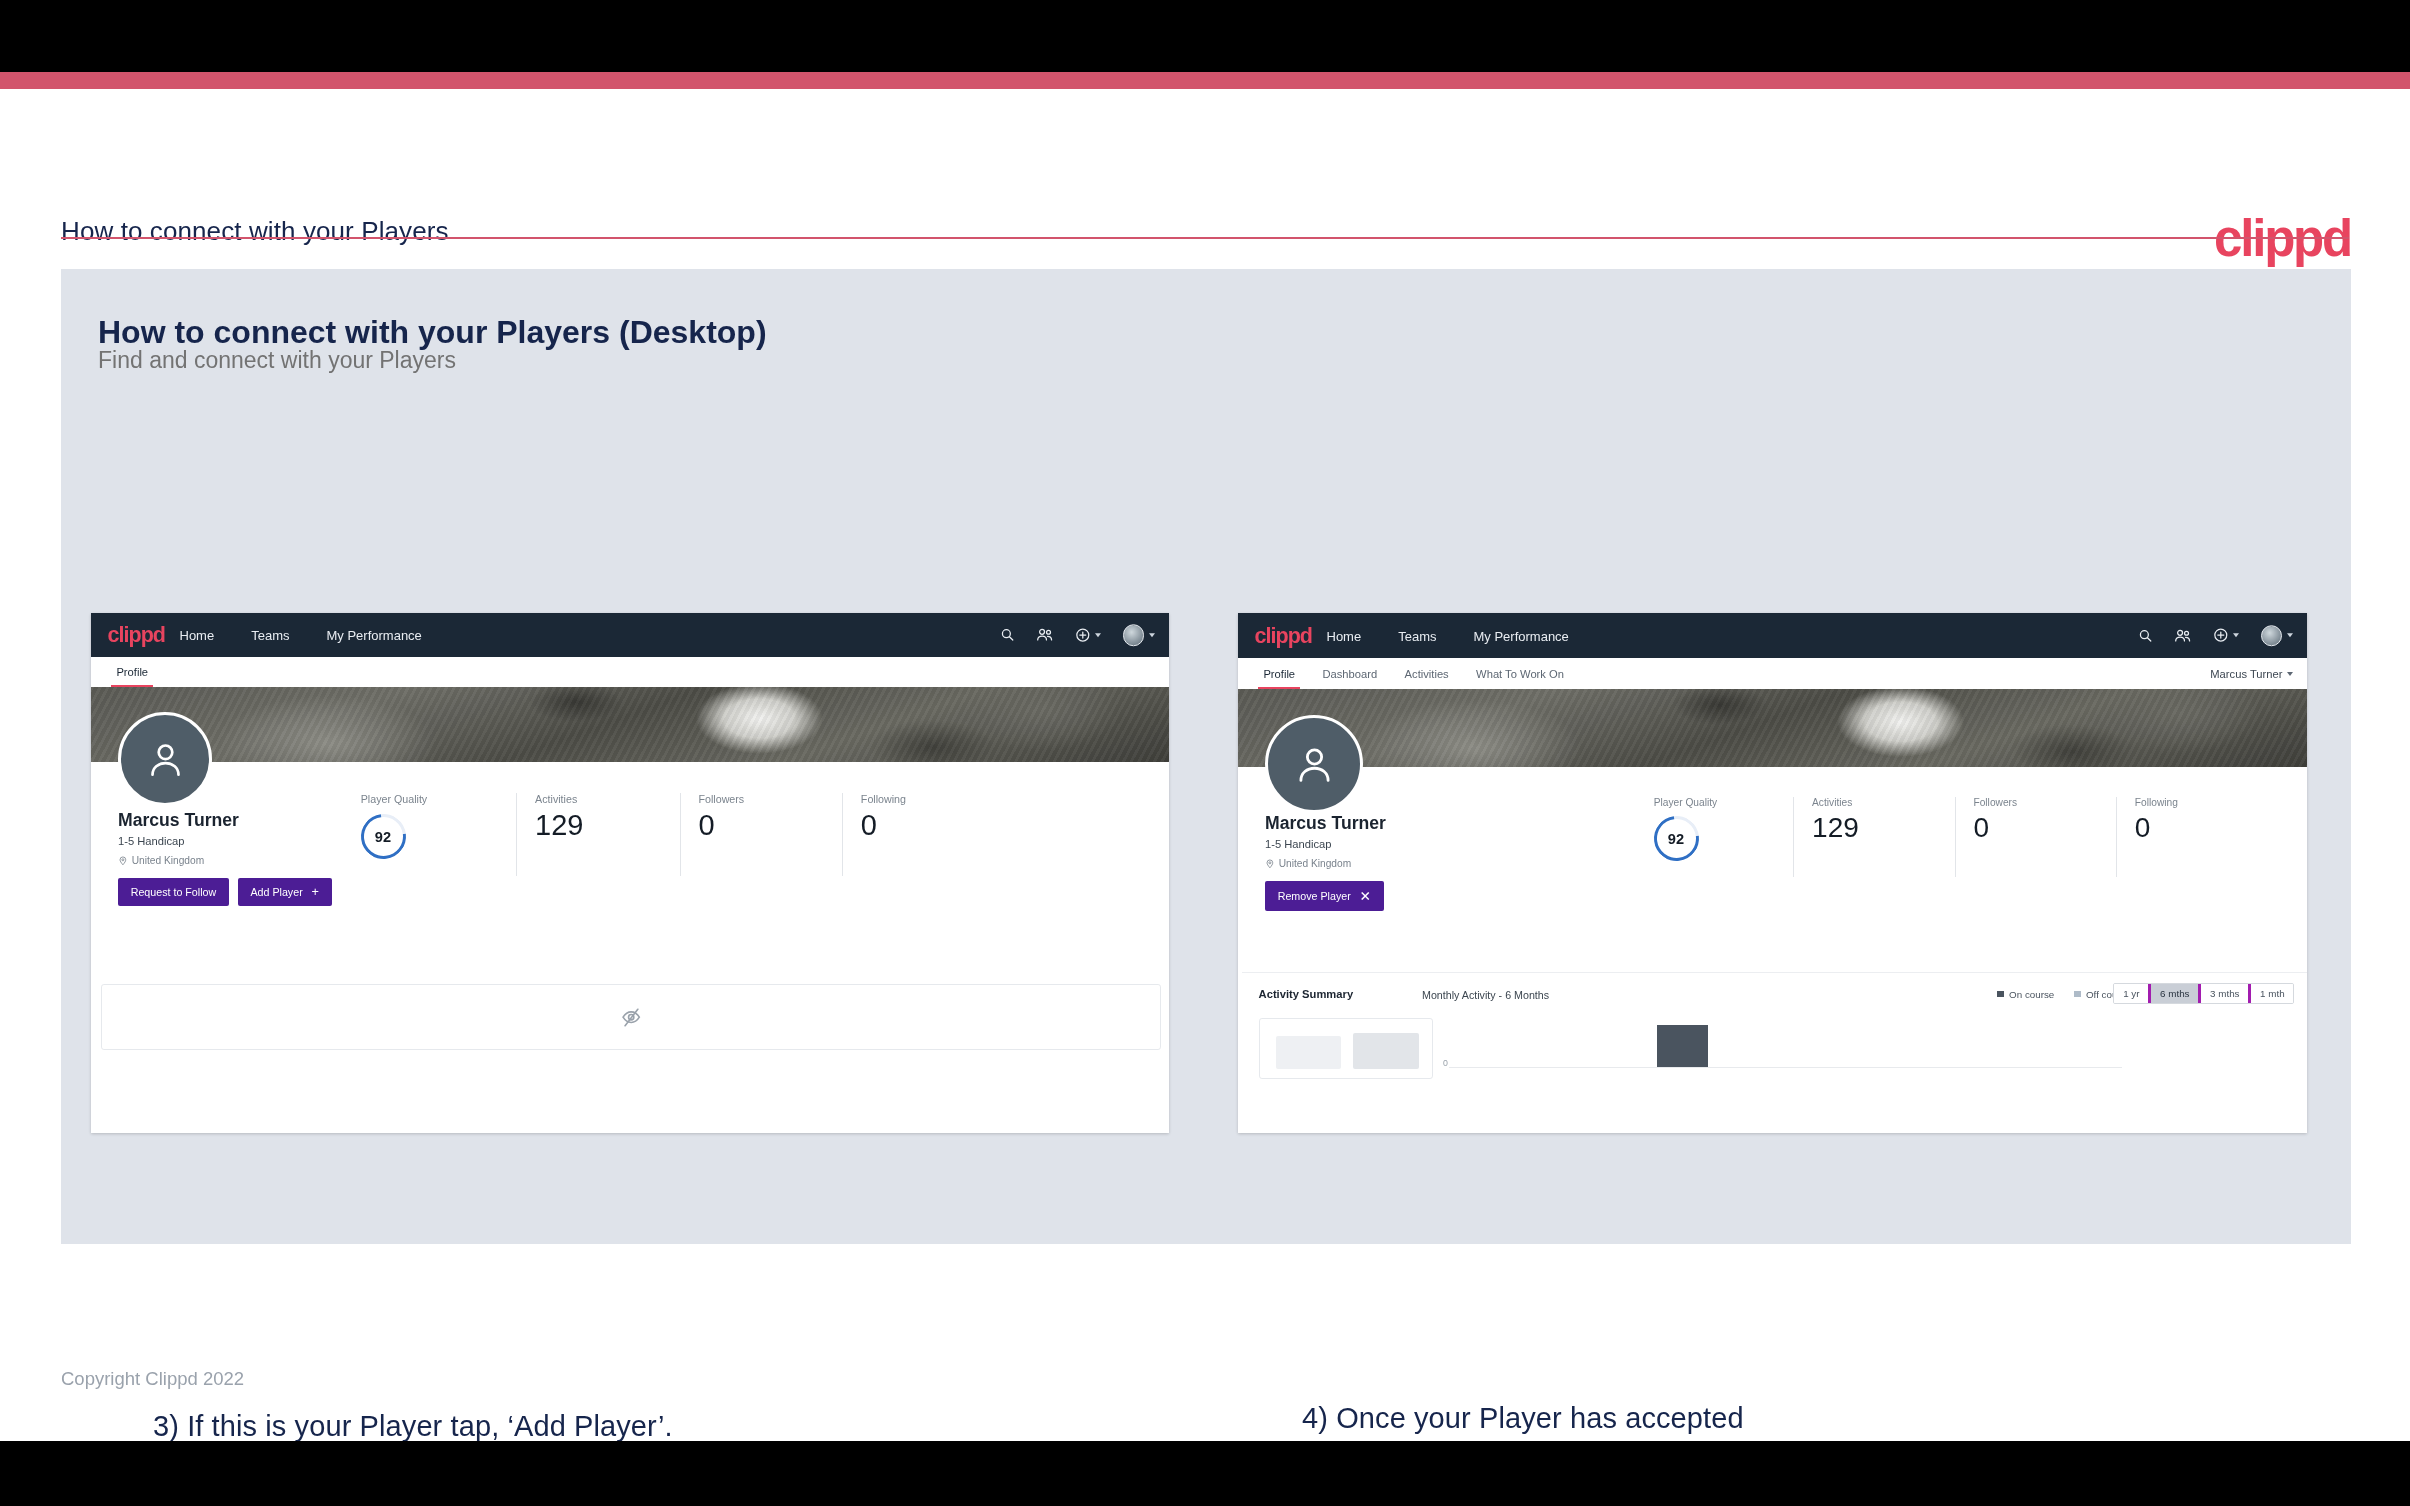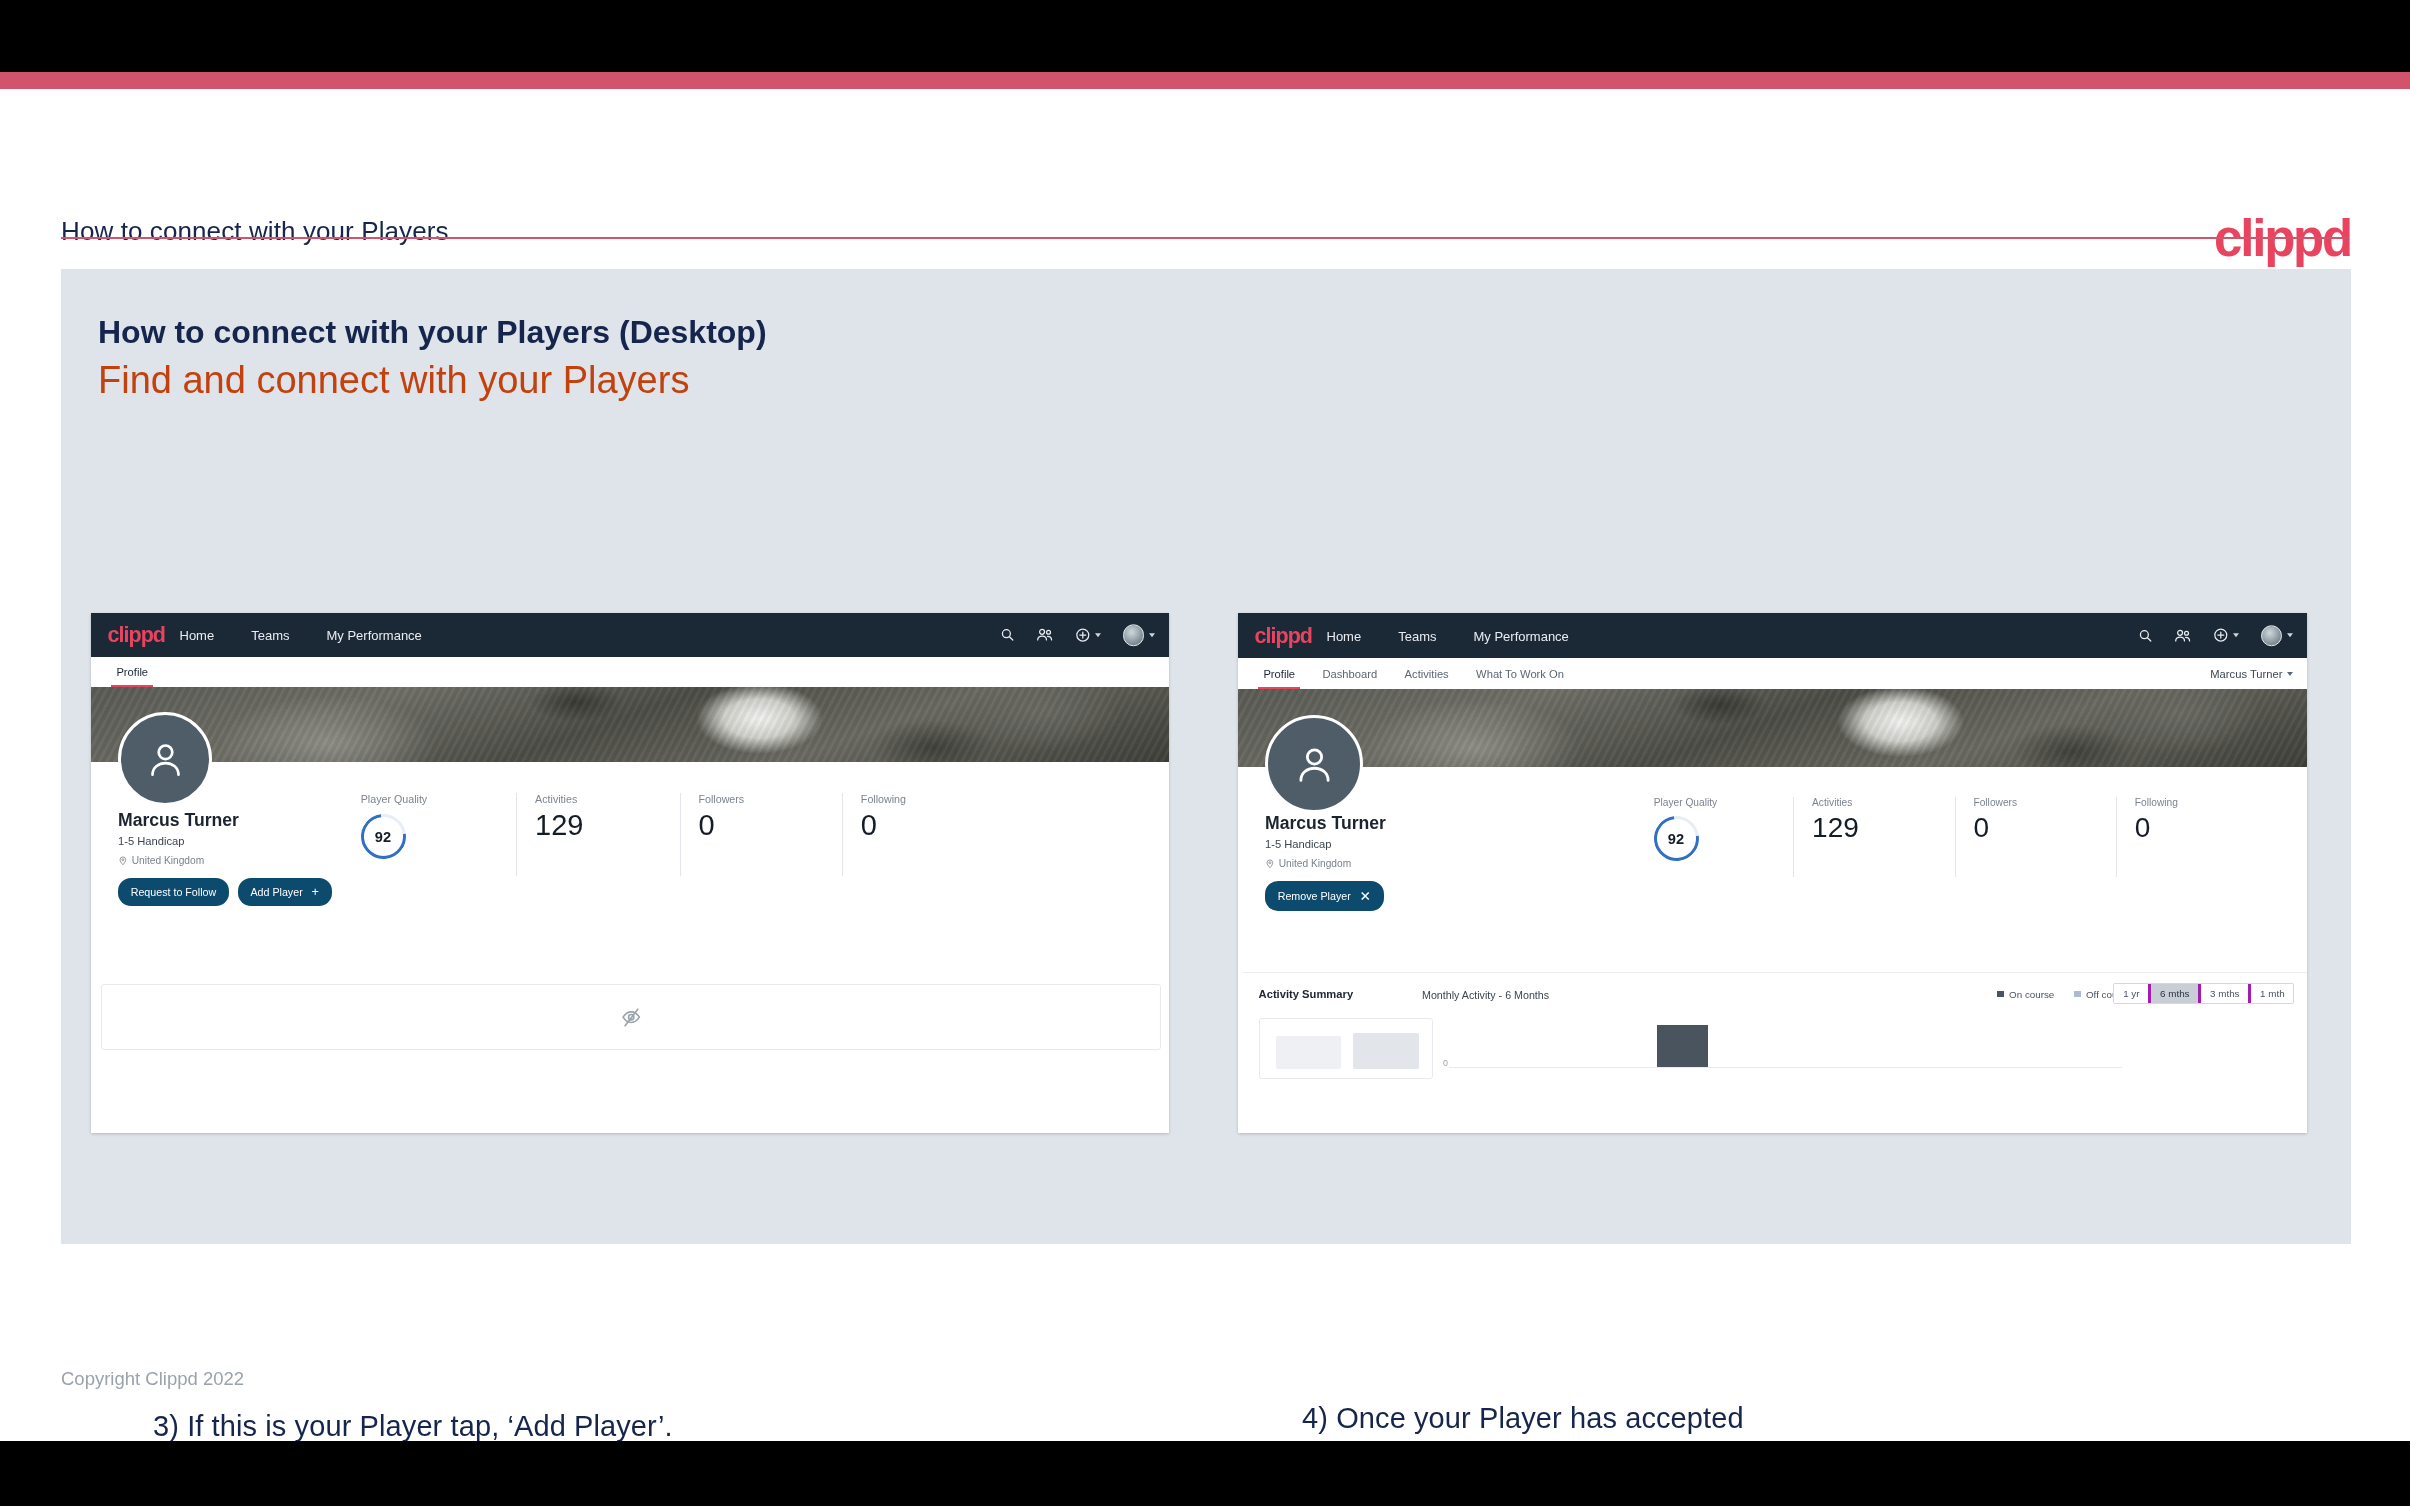--- a/index.html
+++ b/index.html
@@ -35,22 +35,22 @@
   
   .panel{
     position:absolute;left:61px;top:180px;width:2290px;height:975px;
     background:#dfe3ea;
   }
   .panel-title{
     position:absolute;left:37px;top:45px;
     font-size:32px;font-weight:700;color:#16254c;letter-spacing:0px;
   }
   .panel-subtitle{
-    position:absolute;left:37px;top:90px;
-    font-size:38px;font-weight:400;color:#c2410c;
+    position:absolute;left:37px;top:78px;
+    font-size:23px;font-weight:400;color:#737373;
   }
 
   
   .shot{position:absolute;background:#ffffff;overflow:hidden;
         box-shadow:0 1px 2.9px rgba(0,0,0,.18);}
   .shot-left{left:30px;top:344px;width:1078px;height:520px;}
   .shot-right{left:1177px;top:344px;width:1069px;height:520px;}
 
   
   .navbar{position:absolute;left:0;top:0;width:100%;height:44px;background:#1b2836;}
@@ -100,21 +100,21 @@
   .pavatar{position:absolute;border-radius:50%;background:#4f5d68;
     border:3.9px solid #fff;display:flex;align-items:center;justify-content:center;}
   .pavatar svg{display:block;}
 
   .pname{position:absolute;font-weight:700;color:#1b2430;}
   .phandicap{position:absolute;color:#3c4650;}
   .ploc{position:absolute;color:#7a838d;display:flex;align-items:center;gap:3.9px;}
   .ploc svg{display:block;}
 
   .btnrow{position:absolute;display:flex;gap:8.8px;}
-  .pbtn{background:#0c4a6e;color:#fff;border-radius:13px;
+  .pbtn{background:#4c1d95;color:#fff;border-radius:2px;
         display:flex;align-items:center;gap:8.8px;white-space:nowrap;font-weight:500;}
 
   
   .stats{position:absolute;display:flex;align-items:flex-start;}
   .statcell{position:relative;display:flex;flex-direction:column;}
   .statcell + .statcell{border-left:1px solid #e2e5e9;}
   .statlabel{color:#7b848e;}
   .statvalue{color:#141c26;font-weight:400;}
   .ring{border-radius:50%;display:flex;align-items:center;justify-content:center;
         color:#141c26;font-weight:700;}

